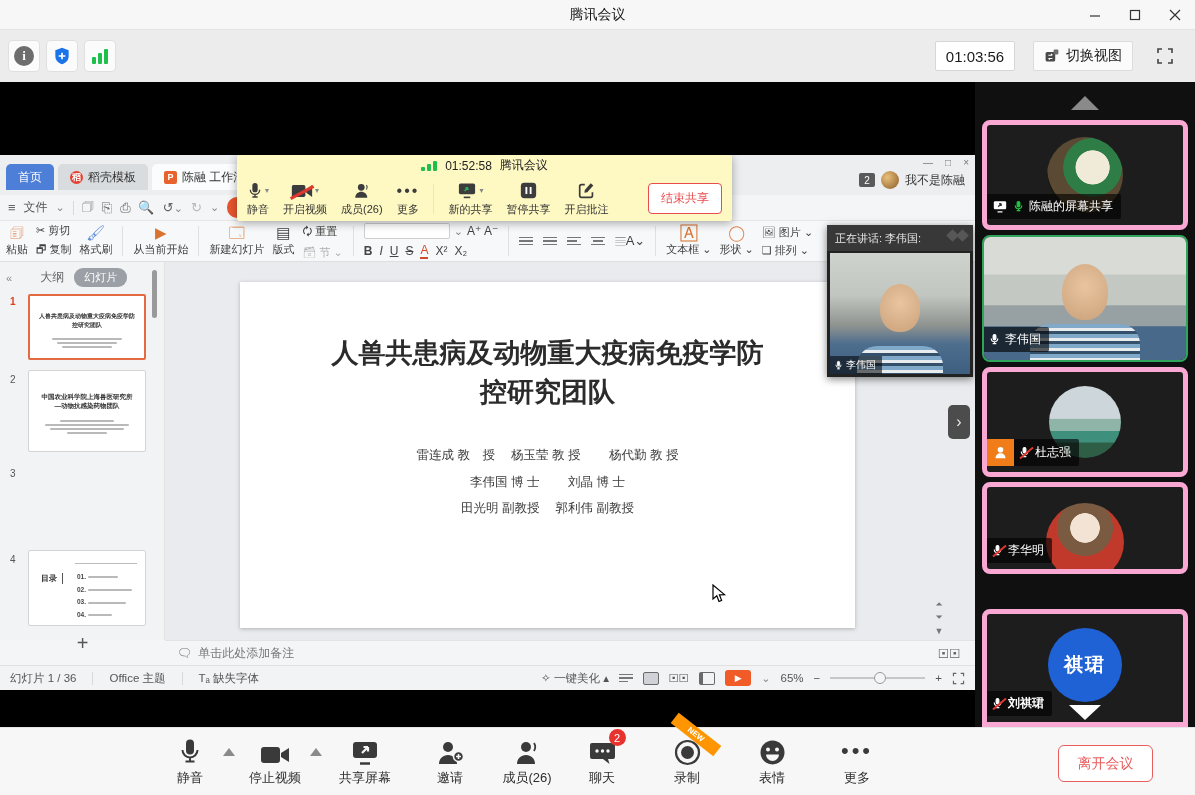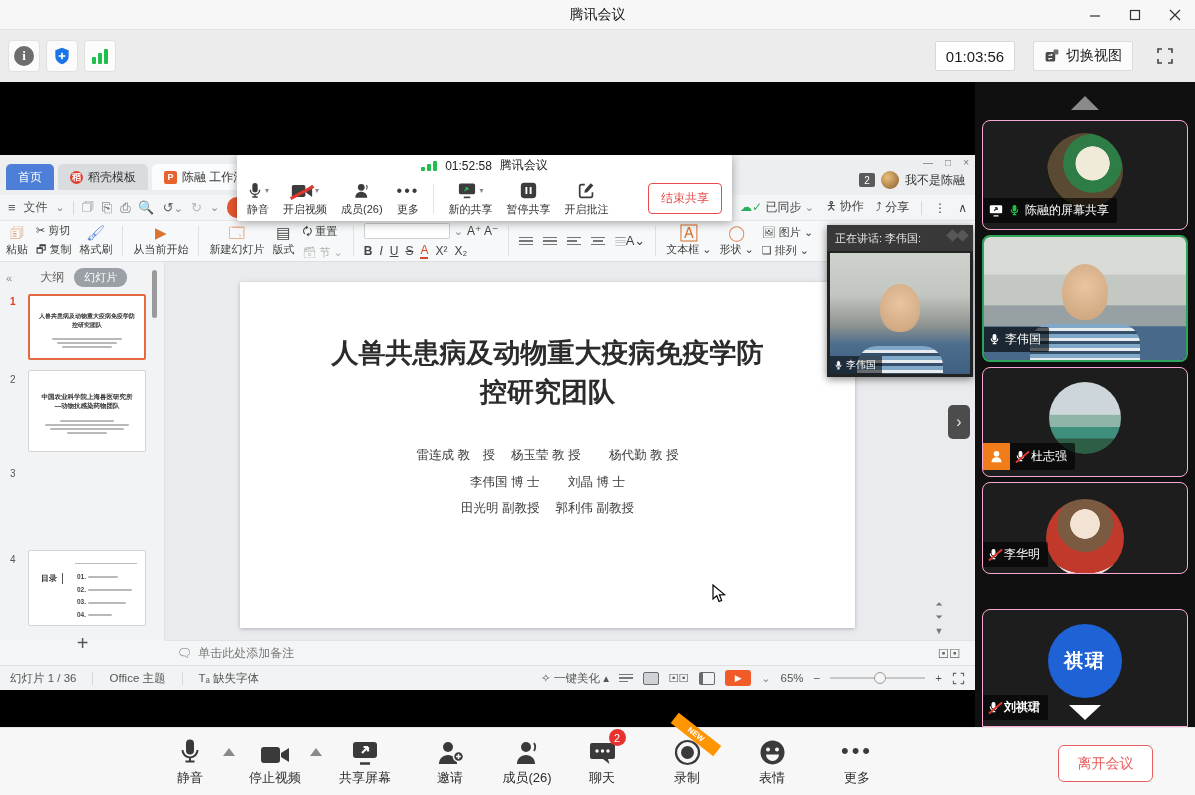--- a/index.html
+++ b/index.html
@@ -88,21 +88,21 @@
   .wps-status { position:absolute; left:0; top:510px; width:100%; height:25px; background:#f2f3f4; border-top:1px solid #e0e0e0; display:flex; align-items:center; padding:0 10px; gap:16px; color:#555; font-size:11.5px; }
   .ssep { width:1px; height:13px; background:#d9d9d9; }
   .wps-status .right { margin-left:auto; display:flex; align-items:center; gap:10px; }
   .viewic { width:16px; height:13px; border:1.5px solid #6a6a6a; border-radius:2px; }
   .viewic.on { background:#cfd2d6; }
   .playbtn { width:26px; height:16px; background:#f05b28; border-radius:3px; color:#fff; font-size:9px; display:flex; align-items:center; justify-content:center; }
   .zslider { width:95px; height:2px; background:#c7c7c7; position:relative; }
   .zslider .knob { position:absolute; left:44px; top:-5px; width:12px; height:12px; border-radius:50%; background:#f5f5f5; border:1px solid #9a9a9a; }
 
   
-  .mt-overlay { position:absolute; left:237px; top:73px; width:495px; height:66px; background:#ffffff; box-shadow:0 2px 10px rgba(0,0,0,.35); border-radius:2px; }
+  .mt-overlay { position:absolute; left:237px; top:73px; width:495px; height:66px; background:#fef9c3; box-shadow:0 2px 10px rgba(0,0,0,.35); border-radius:2px; }
   .mt-top { height:21px; display:flex; align-items:center; justify-content:center; gap:8px; font-size:12px; color:#222; }
   .mt-row { height:45px; display:flex; align-items:center; padding:0 10px; gap:14px; }
   .mt-item { display:flex; flex-direction:column; align-items:center; gap:1px; font-size:11px; color:#333; position:relative; }
   .mt-item .ic { height:20px; display:flex; align-items:center; color:#3c3c3c; }
   .mt-caret { font-size:8px; color:#888; margin-left:2px; }
   .mt-sep { width:1px; height:30px; background:#e3e3e3; }
   .endshare { margin-left:auto; border:1px solid #e84c4c; color:#e84c4c; background:#fff; border-radius:4px; padding:6px 12px; font-size:12px; }
   .redslash { position:absolute; left:-2px; top:8px; width:26px; height:2.5px; background:#e0382e; transform:rotate(-28deg); }
 
   
@@ -117,21 +117,21 @@
       background:repeating-linear-gradient(180deg,#7fa8c9 0 4px,#e8ecef 4px 7px,#35506b 7px 10px); }
   .spk-name { position:absolute; left:0; bottom:0; background:rgba(0,0,0,.55); color:#fff; font-size:10px; display:flex; align-items:center; gap:3px; padding:2px 6px 2px 4px; }
 
   
   .cursor { position:absolute; left:712px; top:502px; }
 
   
   .side { position:absolute; left:975px; top:0; width:220px; height:645px; background:#101010; }
   .scroll-up { position:absolute; left:50%; margin-left:-14px; top:14px; width:0; height:0; border-left:14px solid transparent; border-right:14px solid transparent; border-bottom:14px solid #8a8a8a; }
   .scroll-dn { position:absolute; left:50%; margin-left:-16px; top:623px; width:0; height:0; border-left:16px solid transparent; border-right:16px solid transparent; border-top:15px solid #fff; z-index:5; }
-  .tile { position:absolute; left:7px; width:206px; background:#1d1d1d; border:1px solid #f9a8d4; border-radius:8px; overflow:hidden; }
+  .tile { position:absolute; left:7px; width:206px; background:#1d1d1d; border:5px solid #f9a8d4; border-radius:8px; overflow:hidden; }
   .tile.speaking { border:2px solid #2ea55b; }
   .avatar-c { position:absolute; left:50%; transform:translateX(-50%); border-radius:50%; }
   .av-bird { width:76px; height:76px; top:12px; background:radial-gradient(circle at 60% 40%, #f0ead8 0 26%, #2f7d46 27% 45%, #5a4a33 46% 70%, #1c1c14 71%); }
   .av-lake { width:72px; height:72px; top:14px; background:linear-gradient(180deg,#cdd6da 0 45%, #8fb5a8 46% 62%, #3f8f7d 63% 78%, #2e5e46 79%); }
   .av-anime { width:78px; height:78px; top:16px; background:radial-gradient(circle at 50% 32%, #f2e3d5 0 22%, #7a5b41 23% 42%, #c0392b 43% 75%, #e8e0da 76%); }
   .av-blue { width:74px; height:74px; top:14px; background:#1f62d5; color:#fff; font-size:19px; display:flex; align-items:center; justify-content:center; letter-spacing:2px; }
   .vid-room { position:absolute; inset:0; background:linear-gradient(180deg,#d8dbd6 0 30%,#c4c8c2 31% 55%,#97a0a2 56% 72%,#49698a 73%); }
   .vid-room .head-shape { top:22%; width:46px; height:56px; margin-left:-23px; }
   .vid-room .body-shape { width:110px; height:42px; margin-left:-55px; }
   .nametag { position:absolute; left:0; bottom:8px; background:rgba(0,0,0,.62); color:#fff; font-size:12px; display:flex; align-items:center; gap:5px; padding:4px 8px 4px 5px; border-radius:0 2px 2px 0; }
@@ -243,28 +243,20 @@
       <span class="chev">⌄</span>
       <span class="qsep"></span>
       <span class="qic">🗇</span>
       <span class="qic">⎘</span>
       <span class="qic">⎙</span>
       <span class="qic">🔍</span>
       <span class="qic">↺<span class="chev">⌄</span></span>
       <span class="qic" style="color:#bbb;">↻</span>
       <span class="chev">⌄</span>
       <span class="startpill">开始</span>
-      <span class="right">
-        <span><span class="gcheck">☁✓</span> <span>已同步</span> <span class="chev">⌄</span></span>
-        <span>🯅 <span>协作</span></span>
-        <span>⤴ <span>分享</span></span>
-        <span class="qsep"></span>
-        <span>⋮</span>
-        <span>∧</span>
-      </span>
     </div>
 
     <div class="wps-ribbon">
       <div class="rgroup">
         <div class="rbig">
             <span class="ric" style="color:#e08a5a;">🗊</span>
             <span>粘贴</span>
           </div>
         <div class="rsmall">
           <span>✂ <span>剪切</span></span>

